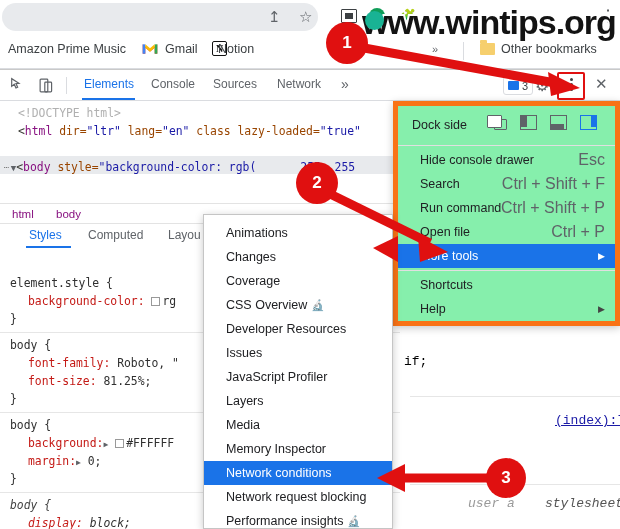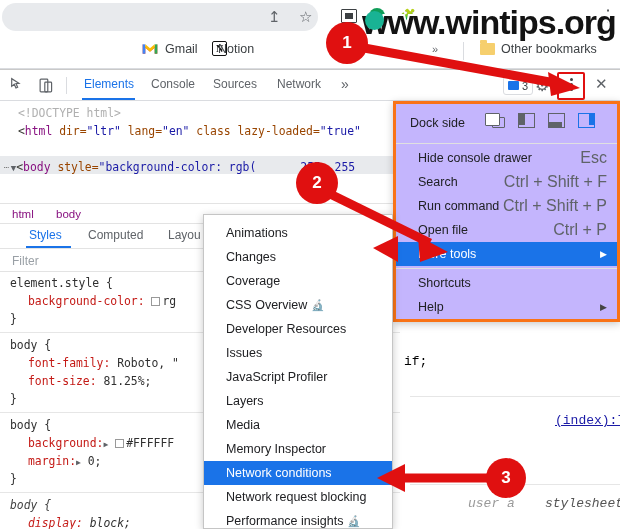--- a/index.html
+++ b/index.html
@@ -181,21 +181,21 @@
   .css-sep { position:absolute; left:0; width:400px; height:1px; background:#e6e6e6; }
 
   
   .right-bg { position:absolute; left:400px; top:31px; width:220px; height:429px; background:#fff; }
   .rb-line { position:absolute; font-family:Liberation Mono, monospace; font-size:13px; }
   .rb-sep { position:absolute; height:1px; background:#e6e6e6; }
 
   
   .ctx-menu {
     position:absolute; left:393px; top:101px; width:227px;
-    background:#c4b5fd; border:3px solid #f97316;
+    background:#86efac; border:5px solid #f97316;
     box-shadow: 0 2px 8px rgba(0,0,0,0.22); z-index: 30;
     font-size: 12.5px; color:#202124;
   }
   .ctx-dock {
     position:relative; height:37px; display:flex; align-items:center; padding-left:14px;
   }
   .dock-label { font-size:12.5px; color:#202124; }
   .dock-icons { position:absolute; left:92px; top:9px; display:flex; gap:12px; }
   .dock-ic { width:18px; height:16px; position:relative; }
   .dock-undock { border:1.8px solid #5f6368; border-radius:1px; width:13px; height:11px; margin-top:4px; margin-left:4px; }
@@ -268,20 +268,21 @@
     <div class="omnibox" title="Search Google or type a URL"></div>
     <div class="omni-icon share-icon">↥</div>
     <div class="omni-icon star-icon">☆</div>
     <div class="cast-icon"></div>
     <div class="profile-dot"></div>
     <div class="ext-puzzle">🧩</div>
     <div class="menu-dots-top">⋮</div>
   </div>
 
   <div class="bookmarks-bar">
+    <div class="bm bm-amazon">Amazon Prime Music</div>
     <svg class="bm-gmail-icon" viewBox="0 0 24 18">
       <path d="M1 2 L12 11 L23 2 L23 16 L19 16 L19 7 L12 13 L5 7 L5 16 L1 16 Z" fill="#ea4335"></path>
       <path d="M1 2 L5 2 L5 16 L1 16 Z" fill="#4285f4"></path>
       <path d="M19 2 L23 2 L23 16 L19 16 Z" fill="#34a853"></path>
       <path d="M5 2 L12 8 L19 2 L19 7 L12 13 L5 7 Z" fill="#fbbc04"></path>
     </svg>
     <div class="bm bm-gmail">Gmail</div>
     <div class="bm-notion-icon">N</div>
     <div class="bm bm-notion">Notion</div>
     <div class="bm-chev">»</div>
@@ -340,23 +341,20 @@
     <div class="breadcrumb">
       <div class="crumb" style="left:12px">html</div>
       <div class="crumb" style="left:56px">body</div>
     </div>
 
     <div class="styles-tabs">
       <div class="st-tab sel" style="left:13px">Styles</div>
       <div class="st-tab" style="left:72px">Computed</div>
       <div class="st-tab" style="left:152px">Layou</div>
       <div class="st-underline"></div>
-    </div>
-    <div class="filter-bar">
-      <div class="filter-txt">Filter</div>
     </div>
 
     <div class="css-pane">
 
       <div class="css-line" style="top:4px;">
         <span class="sel-name">element.style {</span>
       </div>
       <div class="css-line css-ind" style="top:22px;">
         <span class="prop">background-color:</span>
         <span class="swatch"></span><span class="val">rg</span>

